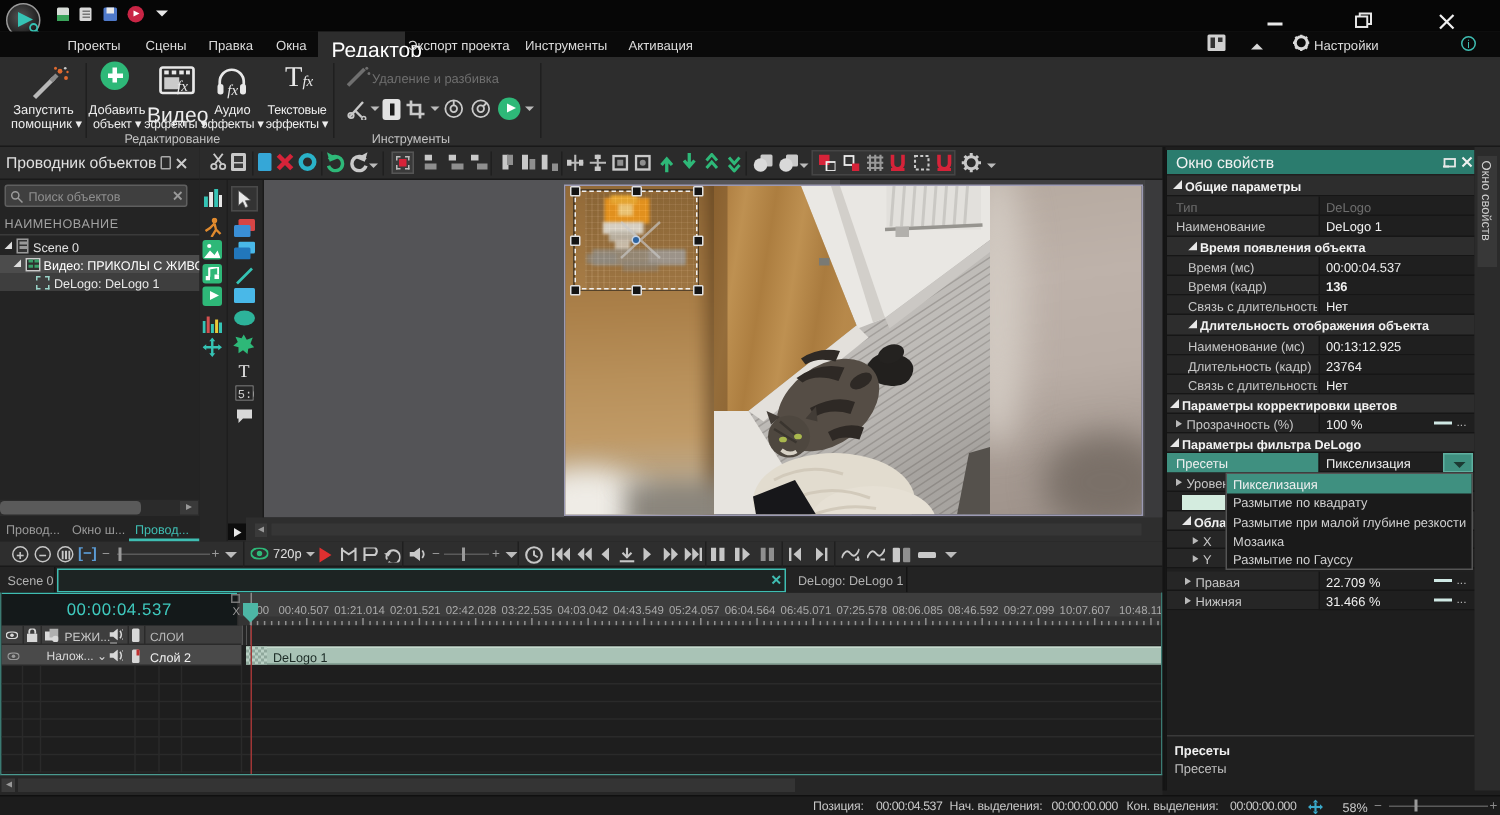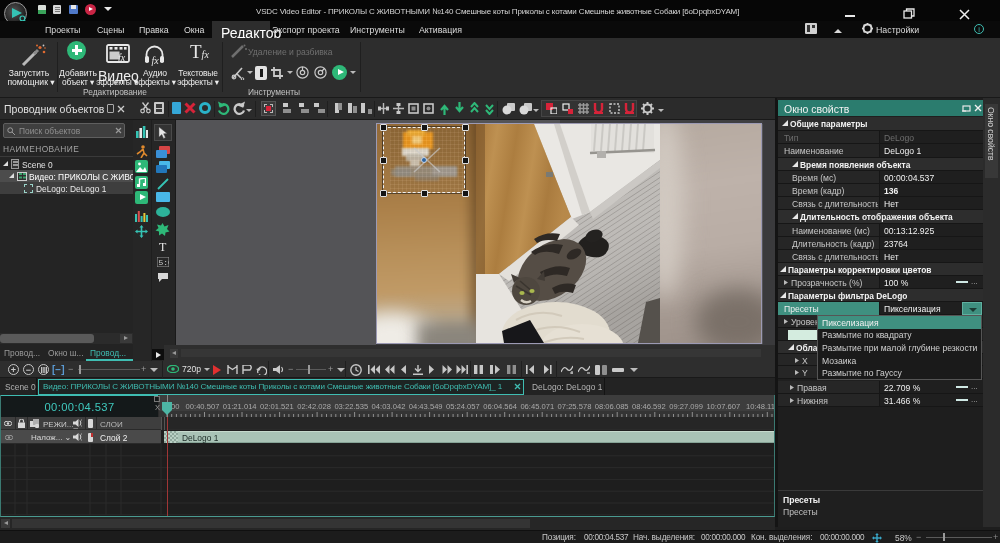--- a/index.html
+++ b/index.html
@@ -5,21 +5,20 @@
   * { margin:0; padding:0; box-sizing:border-box; }
   html,body { width:1000px; height:543px; overflow:hidden; background:#1e1e1e;
     font-family:"Liberation Sans", sans-serif; }
   .abs { position:absolute; }
   #root { position:relative; width:1000px; height:543px; background:#1e1e1e; overflow:hidden;}
 </style>
 </head>
 <body>
 <div id="root">
 <div class="abs" style="left:0px;top:0px;width:1000px;height:21px;background:#060606;"></div>
-<div class="abs" style="left:256px;top:7px;font-size:8.0px;color:#d6d6d6;white-space:nowrap;letter-spacing:-0.15px;">VSDC Video Editor - ПРИКОЛЫ С ЖИВОТНЫМИ №140 Смешные коты Приколы с котами Смешные животные Собаки [6oDpqbxDYAM]</div>
 <div class="abs" style="left:845px;top:15px;width:10px;height:2px;background:#e8e8e8;"></div>
 <svg class="abs" style="left:903px;top:8px;" width="12" height="11" viewBox="0 0 12 11">
       <rect x="1" y="3" width="7.5" height="7" fill="none" stroke="#e8e8e8" stroke-width="1.3"></rect>
       <path d="M3.5 3 V1 H11 V8 H8.5" fill="none" stroke="#e8e8e8" stroke-width="1.3"></path>
     </svg>
 <svg class="abs" style="left:959px;top:9px;" width="11" height="11" viewBox="0 0 11 11">
       <path d="M1 1 L10 10 M10 1 L1 10" stroke="#efefef" stroke-width="1.5"></path>
     </svg>
 <div class="abs" style="left:4px;top:2px;width:23px;height:23px;border-radius:50%;background:radial-gradient(circle at 42% 40%, #555 0%, #1a1a1a 75%);border:1.5px solid #9a9a9a;"></div>
 <div class="abs" style="left:12px;top:8px;width:0;height:0;border-left:10px solid #35c4b5;border-top:5.5px solid transparent;border-bottom:5.5px solid transparent;"></div>
@@ -694,21 +693,20 @@
       <rect x="7" y="0" width="5" height="10" rx="1" fill="#8f8f8f"></rect>
     </svg>
 <svg class="abs" style="left:612px;top:365px;" width="12" height="10" viewBox="0 0 12 10">
       <rect x="0" y="3" width="12" height="4" rx="1" fill="#c9c9c9"></rect>
     </svg>
 <div class="abs" style="left:630px;top:368px;width:0;height:0;border-top:4px solid #bbb;border-left:4px solid transparent;border-right:4px solid transparent;"></div>
 <div class="abs" style="left:0px;top:378px;width:775px;height:17px;background:#232323;"></div>
 <div class="abs" style="left:5px;top:382px;font-size:8.4px;color:#b2b2b2;white-space:nowrap;">Scene 0</div>
 <div class="abs" style="left:36px;top:378px;width:1px;height:17px;background:#141414;"></div>
 <div class="abs" style="left:38px;top:379px;width:486px;height:16px;background:#1d2423;border:1px solid #3fbdb2;"></div>
-<div class="abs" style="left:43px;top:382px;font-size:8.1px;color:#3fbdb2;white-space:nowrap;letter-spacing:-0.1px;">Видео: ПРИКОЛЫ С ЖИВОТНЫМИ №140 Смешные коты Приколы с котами Смешные животные Собаки [6oDpqbxDYAM]_ 1</div>
 <svg class="abs" style="left:514px;top:383px;" width="7" height="7" viewBox="0 0 7 7">
       <path d="M1 1 L6 6 M6 1 L1 6" stroke="#3fbdb2" stroke-width="1.3"></path>
     </svg>
 <div class="abs" style="left:532px;top:382px;font-size:8.4px;color:#b2b2b2;white-space:nowrap;">DeLogo: DeLogo 1</div>
 <div class="abs" style="left:604px;top:378px;width:1px;height:17px;background:#141414;"></div>
 <div class="abs" style="left:0px;top:395px;width:775px;height:122px;background:#1f1f1f;border-left:1px solid #3b7a72;border-right:1px solid #3b7a72;border-bottom:1px solid #4a9a90;overflow:hidden;">
 <div class="abs" style="left:0px;top:0px;width:157px;height:22px;background:#14191a;"></div>
 <div class="abs" style="left:0px;top:0px;width:157px;height:1px;background:#3fbdb2;"></div>
 <div class="abs" style="left:0px;top:5.5px;font-size:11.2px;color:#3fc9be;white-space:nowrap;width:157px;text-align:center;letter-spacing:0.4px;">00:00:04.537</div>
 <div class="abs" style="left:157px;top:0px;width:1px;height:22px;background:#2a2a2a;"></div>

